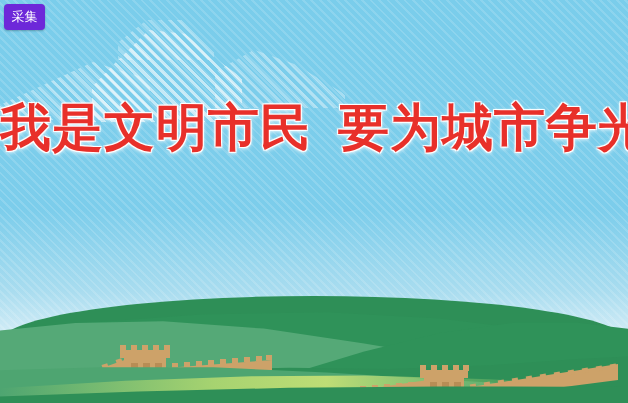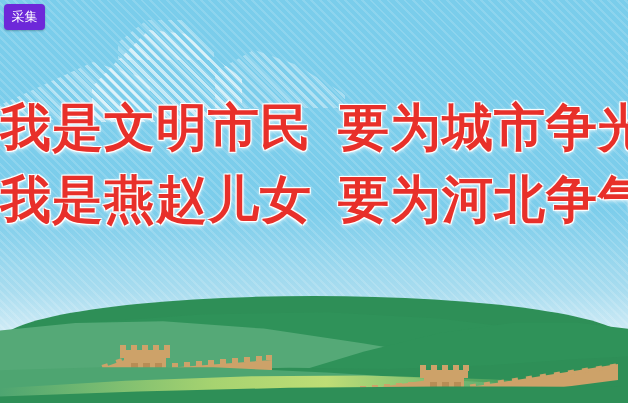--- a/index.html
+++ b/index.html
@@ -130,21 +130,20 @@
 
   <div class="sky"></div>
   <div class="hatch"></div>
   <div class="hatch-blob blob1"></div>
   <div class="hatch-blob blob2"></div>
   <div class="hatch-blob blob3"></div>
   <div class="hatch-blob blob4"></div>
 
   <div class="slogan">
     <div class="line"><span>我是文明市民</span><span class="gap"></span><span>要为城市争光</span></div>
-    <div class="line"><span>我是燕赵儿女</span><span class="gap"></span><span>要为河北争气</span></div>
   </div>
 
   <div class="hill hill-far"></div>
   <div class="hill hill-far2"></div>
   <div class="hill hill-mid"></div>
   <div class="hill hill-mid-right"></div>
   <div class="hill hill-near"></div>
 
   <div class="wall" style="left:12px;top:344px;">
     <svg width="260" height="59" viewBox="0 0 260 59" xmlns="http://www.w3.org/2000/svg">

